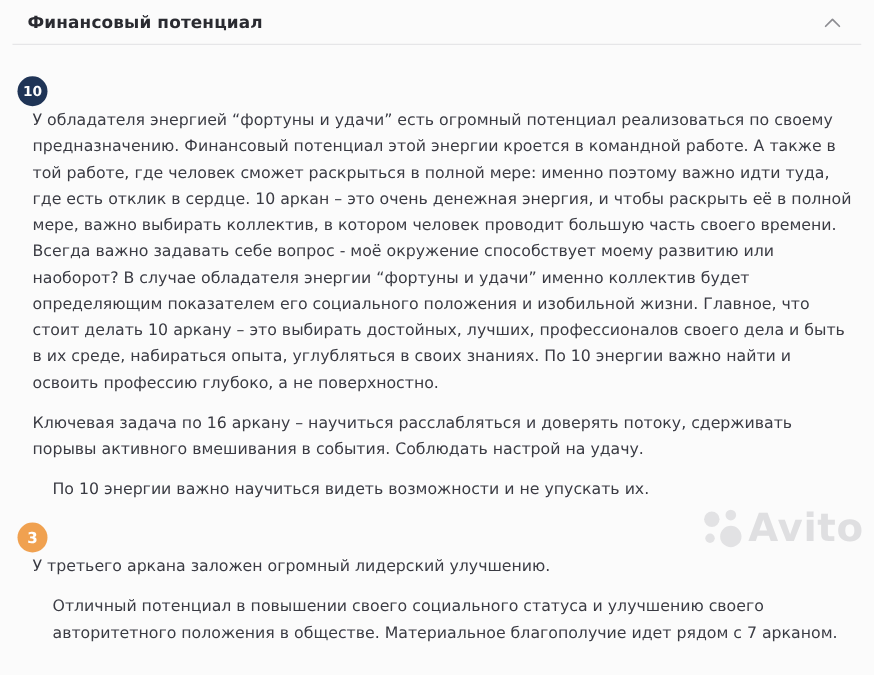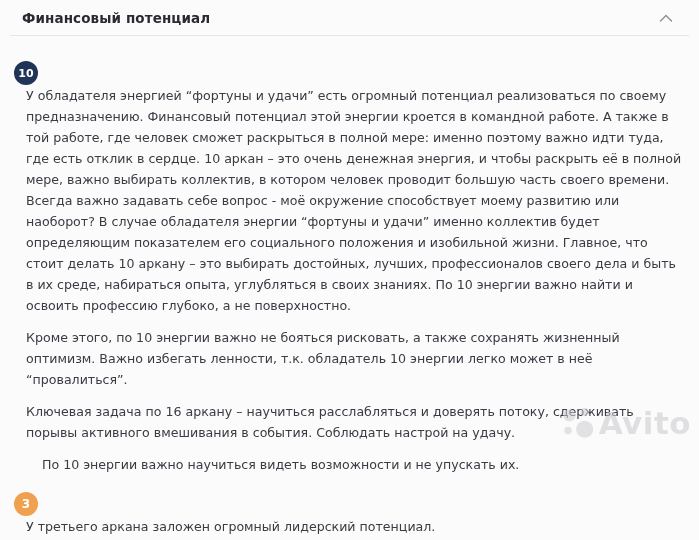--- a/index.html
+++ b/index.html
@@ -65,30 +65,29 @@
   </div>
 
   <hr class="divider">
 
   <div class="content">
 
     <div class="section">
       <div class="badge badge-navy">10</div>
       <div class="section-text">
         <p>У обладателя энергией “фортуны и удачи” есть огромный потенциал реализоваться по своему предназначению. Финансовый потенциал этой энергии кроется в командной работе. А также в той работе, где человек сможет раскрыться в полной мере: именно поэтому важно идти туда, где есть отклик в сердце. 10 аркан – это очень денежная энергия, и чтобы раскрыть её в полной мере, важно выбирать коллектив, в котором человек проводит большую часть своего времени. Всегда важно задавать себе вопрос - моё окружение способствует моему развитию или наоборот? В случае обладателя энергии “фортуны и удачи” именно коллектив будет определяющим показателем его социального положения и изобильной жизни. Главное, что стоит делать 10 аркану – это выбирать достойных, лучших, профессионалов своего дела и быть в их среде, набираться опыта, углубляться в своих знаниях. По 10 энергии важно найти и освоить профессию глубоко, а не поверхностно.</p>
-        <p>Кроме этого, по 10 энергии важно не бояться рисковать, а также сохранять жизненный оптимизм. Важно избегать ленности, т.к. обладатель 10 энергии легко может в неё “провалиться”.</p>
         <p>Ключевая задача по 16 аркану – научиться расслабляться и доверять потоку, сдерживать порывы активного вмешивания в события. Соблюдать настрой на удачу.</p>
         <p>По 10 энергии важно научиться видеть возможности и не упускать их.</p>
       </div>
     </div>
 
     <div class="section">
       <div class="badge badge-orange">3</div>
       <div class="section-text">
-        <p>У третьего аркана заложен огромный лидерский потенциал.</p>
+        <p>У третьего аркана заложен огромный лидерский улучшению.</p>
         <p>Отличный потенциал в повышении своего социального статуса и улучшению своего авторитетного положения в обществе. Материальное благополучие идет рядом с 7 арканом.</p>
 
       </div>
     </div>
 
   </div>
 
   <div class="watermark">
     <svg class="watermark-logo" viewBox="0 0 40 40">
       <circle cx="11" cy="12" r="6.5" fill="#cfcfd2"></circle>

